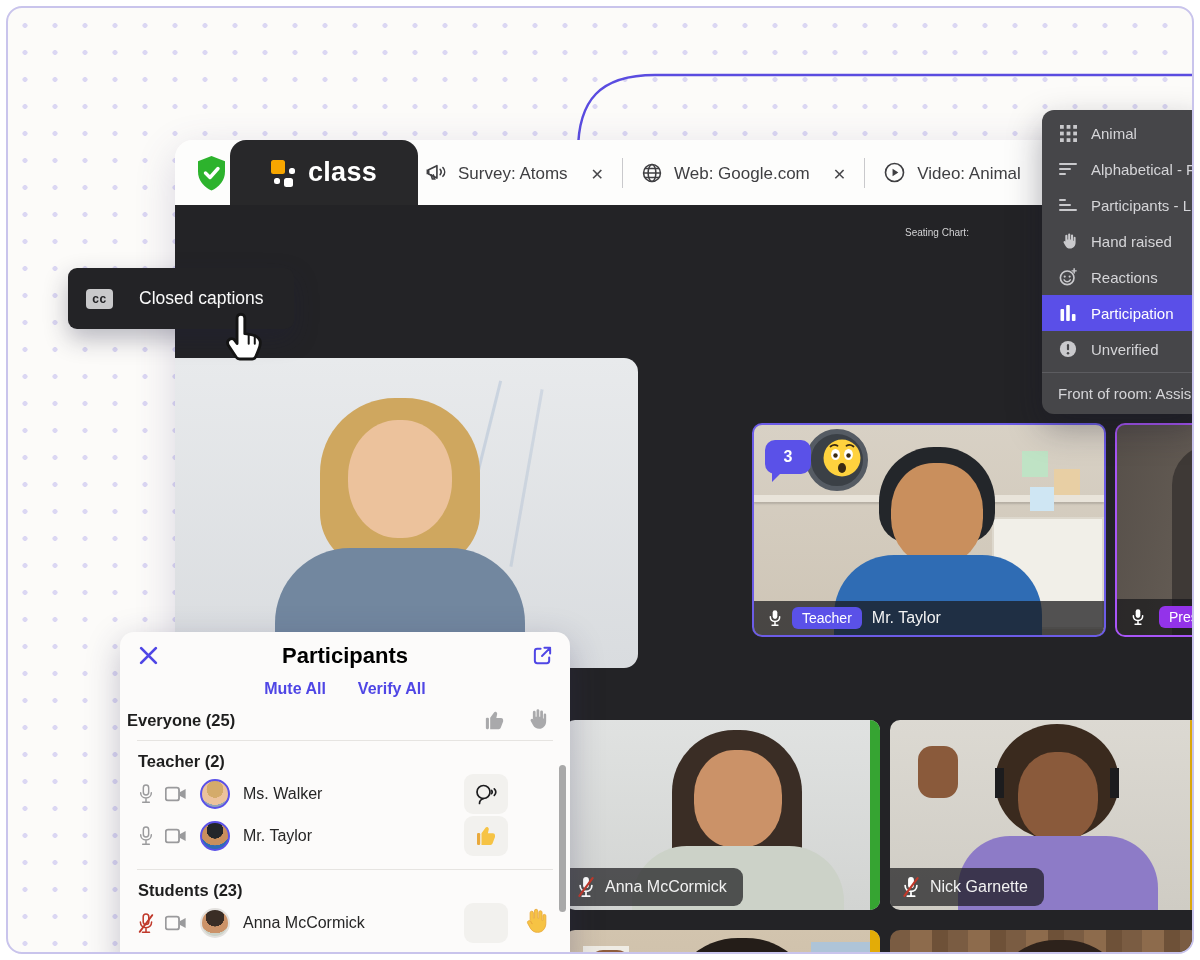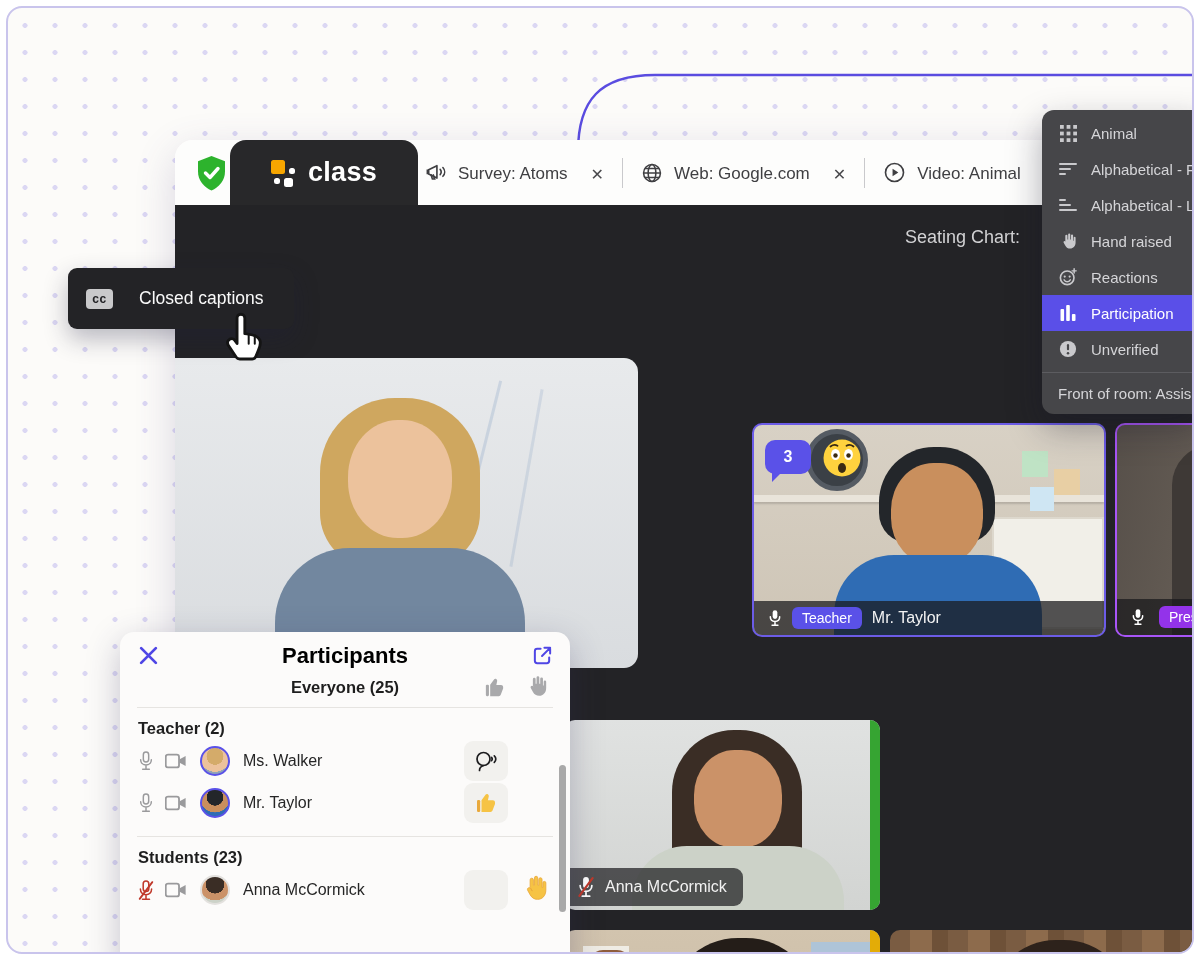--- a/index.html
+++ b/index.html
@@ -21,21 +21,21 @@
   .logo-squares { position:relative; width:28px; height:30px; }
   .logo-squares i { position:absolute; border-radius:2.5px; }
   .brand { color:#fff; font-size:27px; font-weight:700; letter-spacing:.3px; }
   .tabrow { position:absolute; left:240px; top:0; height:65px; display:flex; align-items:center; }
   .tab { display:flex; align-items:flex-end; gap:11px; padding:0 10px; }
   .tab-label { font-size:17px; color:#3f3f42; font-weight:500; white-space:nowrap; }
   .tab-close { font-size:16px; color:#4a4a4d; margin-left:12px; cursor:default; }
   .tabdiv { width:1px; height:30px; background:#c9c9cc; margin:0 8px; }
 
   #stage { position:absolute; left:0; top:65px; right:0; bottom:0; background:#232326; overflow:hidden; }
-  .seating { position:absolute; left:730px; top:22px; font-size:18px; color:#d2d2d4; }
+  .seating { position:absolute; left:730px; top:22px; font-size:10px; color:#d2d2d4; }
 
   .vtile { position:absolute; overflow:hidden; }
   .namebar { position:absolute; left:0; display:flex; align-items:center; gap:10px;
              background:rgba(25,25,28,.74); color:#f3f3f3; }
   .pill { background:#5a51e8; color:#fff; font-size:14px; font-weight:500; padding:3px 10px; border-radius:6px; white-space:nowrap; }
   .pill.purple { background:#9333ea; }
   .nametext { font-size:16px; white-space:nowrap; }
 
   .person { position:absolute; }
   .p-hair, .p-face, .p-torso, .blob { position:absolute; }
@@ -70,21 +70,21 @@
 
   
   #panel { position:absolute; left:120px; top:632px; width:450px; height:340px; background:#fcfbfa;
            border-radius:14px; box-shadow:0 10px 34px rgba(50,45,95,.28); }
   .pn-head { position:relative; height:46px; }
   .pn-close { position:absolute; left:18px; top:13px; }
   .pn-title { position:absolute; left:0; right:0; top:11px; text-align:center; font-size:22px; font-weight:700; color:#000000; }
   .pn-pop { position:absolute; right:17px; top:13px; }
   .pn-links { display:flex; justify-content:center; gap:32px; margin-top:2px; }
   .pn-links span { color:#4f46e5; font-size:16px; font-weight:700; }
-  .pn-everyone { position:relative; padding:0 7px; display:flex; align-items:center;justify-content:center; }
+  .pn-everyone { position:relative; margin-top:13px; padding:0 7px; display:flex; align-items:center; }
   .pn-everyone .ev { font-size:16.5px; font-weight:700; color:#1e1e1e; }
   .ev-thumb { position:absolute; right:64px; top:-2px; }
   .ev-hand  { position:absolute; right:22px; top:-4px; }
   .pn-div { height:1px; background:#e6e4e1; margin:10px 17px 0; }
   .grp { font-size:16.5px; font-weight:700; color:#1e1e1e; padding:11px 18px 2px; }
   .mrow { position:relative; height:42px; display:flex; align-items:center; padding-left:17px; }
   .mrow .mic { width:18px; flex:none; }
   .mrow .cam { margin-left:10px; flex:none; }
   .avatar { width:30px; height:30px; border-radius:50%; margin-left:13px; flex:none; border:2.5px solid #5a51e8; }
   .avatar.plain { border-color:#e3e1de; }
@@ -239,20 +239,38 @@
           <svg width="18" height="22" viewBox="0 0 24 30">
             <rect x="8" y="1.5" width="8" height="15" rx="4" fill="#ffffff"></rect>
             <path d="M4 13 c0 5 3.6 8 8 8 s8 -3 8 -8 M12 21 v6 M7 27.5 h10" fill="none" stroke="#ffffff" stroke-width="2.4" stroke-linecap="round"></path>
             <path d="M3 27 L21 3" stroke="#c0392b" stroke-width="3" stroke-linecap="round"></path>
           </svg>
           <span class="nametext">Anna McCormick</span>
         </div>
         <span class="stripe" style="background:#36a432;"></span>
       </div>
 
+      <div class="vtile" style="left:715px;top:515px;width:310px;height:190px;border-radius:10px;background:linear-gradient(180deg,#dcd9d2,#cfccc4);">
+        <div class="person" style="left:80px;top:4px;width:190px;height:186px;">
+          <span class="p-hair" style="left:25px;top:0;width:124px;height:116px;background:#3a2a1e;border-radius:50%;"></span>
+          <span class="blob" style="left:25px;top:44px;width:124px;height:30px;border-left:9px solid #1c1c1e;border-right:9px solid #1c1c1e;"></span>
+          <span class="p-face" style="left:48px;top:28px;width:80px;height:90px;background:#8a5a3b;border-radius:46%;"></span>
+          <span class="p-torso" style="left:-12px;top:112px;width:200px;height:80px;background:#8d7bc7;border-radius:52px 52px 0 0;"></span>
+        </div>
+        <div class="blob" style="left:28px;top:26px;width:40px;height:52px;background:#8a5a3b;border-radius:14px;"></div>
+        <div class="badge" style="bottom:4px;">
+          <svg width="18" height="22" viewBox="0 0 24 30">
+            <rect x="8" y="1.5" width="8" height="15" rx="4" fill="#ffffff"></rect>
+            <path d="M4 13 c0 5 3.6 8 8 8 s8 -3 8 -8 M12 21 v6 M7 27.5 h10" fill="none" stroke="#ffffff" stroke-width="2.4" stroke-linecap="round"></path>
+            <path d="M3 27 L21 3" stroke="#c0392b" stroke-width="3" stroke-linecap="round"></path>
+          </svg>
+          <span class="nametext">Nick Garnette</span>
+        </div>
+        <span class="stripe" style="background:#dba70b;"></span>
+      </div>
 
       <div class="vtile" style="left:390px;top:725px;width:315px;height:185px;border-radius:10px;background:linear-gradient(180deg,#d2c4ae,#c6b8a2);">
         <div class="blob" style="left:18px;top:16px;width:46px;height:62px;background:#efece4;"></div>
         <div class="blob" style="left:246px;top:12px;width:62px;height:46px;background:#aec4d8;"></div>
         <div class="person" style="left:85px;top:8px;width:185px;height:180px;">
           <span class="p-hair" style="left:18px;top:0;width:148px;height:160px;background:#241d18;border-radius:70px 70px 30px 30px;"></span>
 
         </div>
         <div class="blob" style="left:24px;top:20px;width:42px;height:54px;background:#8f5d3d;border-radius:14px;"></div>
 
@@ -302,21 +320,21 @@
         </svg>
       </span>
       <span>Alphabetical - F</span>
     </div>
     <div class="mi">
       <span class="ic">
         <svg width="18" height="14" viewBox="0 0 18 14" stroke="#c9c9cc" stroke-width="2" stroke-linecap="round">
           <path d="M1 2 h5 M1 7 h10 M1 12 h16"></path>
         </svg>
       </span>
-      <span>Alphabetical - L</span>
+      <span>Participants - L</span>
     </div>
     <div class="mi">
       <span class="ic">
         <svg width="17" height="19" viewBox="0 0 24 26" fill="#c9c9cc">
           <path d="M7.5 12 V5 a1.5 1.5 0 0 1 3 0 v5 h1 V3.2 a1.5 1.5 0 0 1 3 0 V10 h1 V4.6 a1.5 1.5 0 0 1 3 0 V12 h.8 V7.8 a1.35 1.35 0 0 1 2.7 0 V14.5 c0 5 -3.2 8.5 -7.6 8.5 -3.1 0 -5.3 -1.4 -6.8 -4.1 l-2.4 -4.3 c-.6 -1.1 .2 -2.4 1.4 -2.4 .6 0 1.2 .3 1.5 .9 l1.4 2.3 z"></path>
         </svg>
       </span>
       <span>Hand raised</span>
     </div>
     <div class="mi">
@@ -358,20 +376,24 @@
   <div id="panel">
     <div class="pn-head">
       <svg class="pn-close" width="21" height="21" viewBox="0 0 20 20">
         <path d="M3 3 L17 17 M17 3 L3 17" stroke="#4f46e5" stroke-width="2.6" stroke-linecap="round"></path>
       </svg>
       <div class="pn-title">Participants</div>
       <svg class="pn-pop" width="21" height="21" viewBox="0 0 22 22" fill="none" stroke="#4f46e5" stroke-width="2.1" stroke-linecap="round" stroke-linejoin="round">
         <path d="M9 4 H5.5 A2.5 2.5 0 0 0 3 6.5 v10 A2.5 2.5 0 0 0 5.5 19 h10 A2.5 2.5 0 0 0 18 16.5 V13"></path>
         <path d="M13 3 h6 v6 M19 3 L10.5 11.5"></path>
       </svg>
+    </div>
+    <div class="pn-links">
+      <span>Mute All</span>
+      <span>Verify All</span>
     </div>
     <div class="pn-everyone">
       <span class="ev">Everyone (25)</span>
       <svg class="ev-thumb" width="23" height="23" viewBox="0 0 24 24" fill="#a9a9ab">
         <path d="M7.5 21 h9 c.9 0 1.7 -.55 2 -1.4 l2.3 -6 c.13 -.33 .2 -.56 .2 -.9 v-1.3 c0 -1.15 -.93 -2.1 -2.1 -2.1 h-5 l.85 -3.9 c.18 -.85 -.2 -1.75 -.95 -2.2 -.7 -.4 -1.6 -.3 -2.1 .3 L7.5 9.2 Z"></path>
         <rect x="3" y="9" width="3.2" height="12" rx="1.2"></rect>
       </svg>
       <svg class="ev-hand" width="22" height="25" viewBox="0 0 24 26" fill="#a9a9ab">
         <path d="M7.5 12 V5 a1.5 1.5 0 0 1 3 0 v5 h1 V3.2 a1.5 1.5 0 0 1 3 0 V10 h1 V4.6 a1.5 1.5 0 0 1 3 0 V12 h.8 V7.8 a1.35 1.35 0 0 1 2.7 0 V14.5 c0 5 -3.2 8.5 -7.6 8.5 -3.1 0 -5.3 -1.4 -6.8 -4.1 l-2.4 -4.3 c-.6 -1.1 .2 -2.4 1.4 -2.4 .6 0 1.2 .3 1.5 .9 l1.4 2.3 z"></path>
       </svg>

